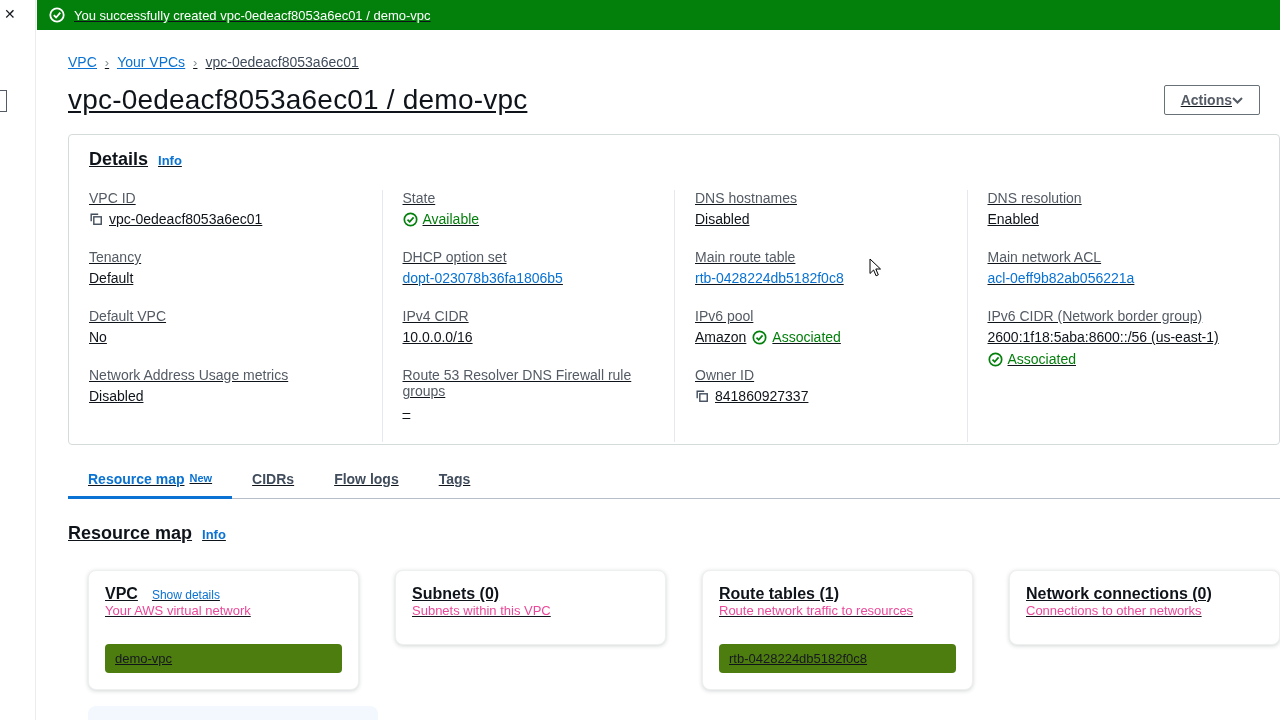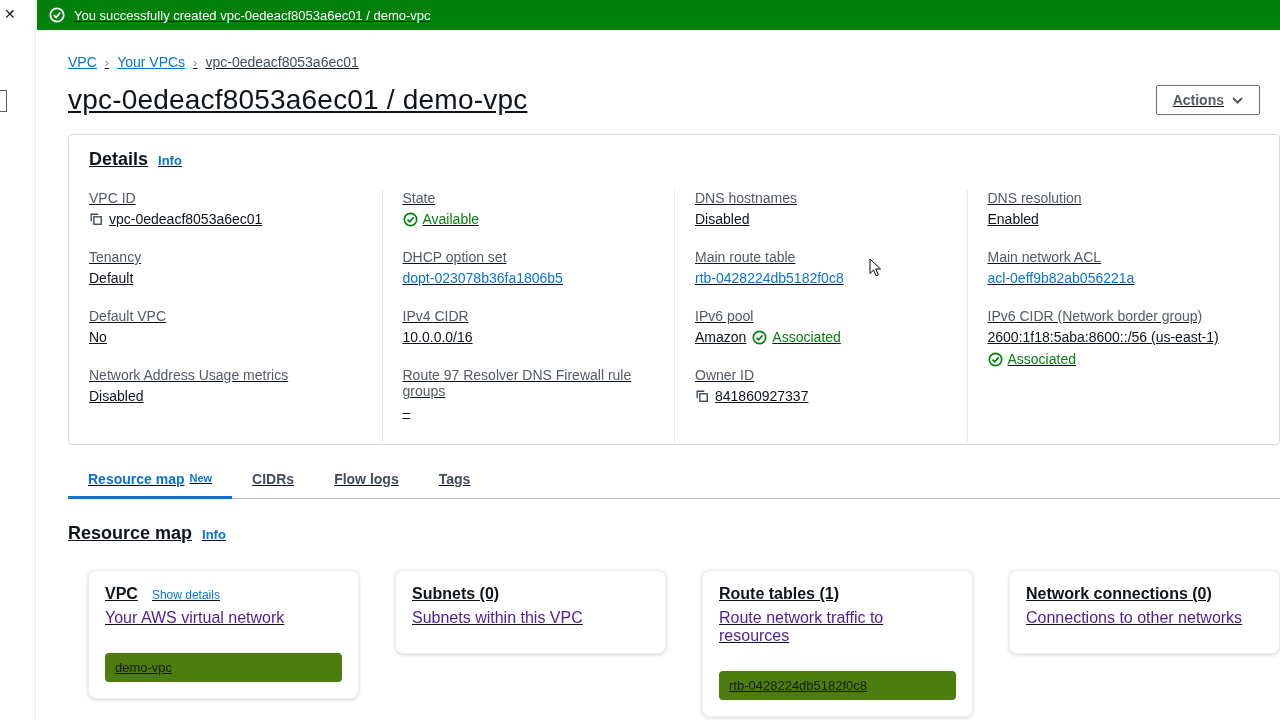--- a/index.html
+++ b/index.html
@@ -22,21 +22,21 @@
 
   
   .breadcrumb { margin-top:24px; font-size:14px; display:flex; align-items:center; gap:8px; color:#545b64; }
   .breadcrumb a { color:#0972d3; text-decoration:underline; cursor:pointer; }
   .breadcrumb .crumb-sep { color:#879596; font-size:13px; }
   .breadcrumb .crumb-current { color:#414d5c; }
 
   
   .title-row { margin-top:14px; display:flex; align-items:center; justify-content:space-between; padding-right:20px; }
   .page-title { font-size:28px; font-weight:400; color:#0f141a; letter-spacing:0.2px; }
-  .actions-btn { display:inline-flex; align-items:center; gap:8px; background:#fff; border:1px solid #687078; border-radius:2px; padding:6px 16px; font-size:14px; font-weight:700; color:#545b64; cursor:pointer; font-family:inherit; }
+  .actions-btn { display:inline-flex; align-items:center; background:#fff; border:1px solid #687078; border-radius:2px; padding:6px 16px; font-size:14px; font-weight:700; color:#545b64; cursor:pointer; font-family:inherit; }
 
   
   .details-panel { margin-top:18px; border:1px solid #d5dbdb; border-radius:4px; background:#fff; }
   .panel-header { padding:14px 20px 10px 20px; display:flex; align-items:baseline; gap:10px; }
   .panel-title { font-size:18px; font-weight:700; color:#0f141a; }
   .info-link { font-size:13px; font-weight:700; color:#0972d3; cursor:pointer; text-decoration:none; }
   .details-grid { display:grid; grid-template-columns:1fr 1fr 1fr 1fr; padding:10px 20px 2px 20px; }
   .details-col { padding-right:18px; }
   .details-col + .details-col { border-left:1px solid #e4e9ee; padding-left:20px; }
   .field { margin-bottom:22px; }
@@ -56,21 +56,21 @@
 
   
   .rm-header { margin-top:24px; display:flex; align-items:baseline; gap:10px; }
   .rm-title { font-size:18px; font-weight:700; color:#0f141a; }
 
   .cards { margin-top:26px; margin-left:20px; display:flex; gap:36px; align-items:flex-start; }
   .card { width:290px; background:#fff; border:1px solid #eef0f0; border-radius:8px; box-shadow:0 1px 4px rgba(0,28,36,0.18); padding:14px 16px 16px 16px; }
   .card-title-row { display:flex; align-items:baseline; gap:14px; }
   .card-title { font-size:16px; font-weight:700; color:#0f141a; }
   .card-action { font-size:12px; color:#0972d3; cursor:pointer; }
-  .card-subtitle { margin-top:6px; font-size:16px; color:#4c1d95; }
+  .card-subtitle { font-size:13px; color:#ec4899; }
   .card-items { margin-top:26px; display:flex; flex-direction:column; gap:8px; }
   .card-empty-pad { height:10px; }
   .chip { background:#4d7c0f; border-radius:4px; padding:7px 10px; font-size:13px; color:#16191f; cursor:pointer; }
 
   
   .promo { margin-top:16px; margin-left:20px; width:290px; height:90px; background:#f2f8fd; border-radius:8px 8px 0 0; padding:14px 12px 12px 14px; display:flex; gap:10px; position:relative; }
 
   
   .cursor { position:absolute; left:869px; top:258px; z-index:20; pointer-events:none; }
 </style>
@@ -173,21 +173,21 @@
                   <a>dopt-023078b36fa1806b5</a>
                 </div>
             </div>
             <div class="field">
               <div class="field-label">IPv4 CIDR</div>
               <div class="field-value">
                   <span>10.0.0.0/16</span>
                 </div>
             </div>
             <div class="field">
-              <div class="field-label">Route 97 Resolver DNS Firewall rule groups</div>
+              <div class="field-label">Route 53 Resolver DNS Firewall rule groups</div>
               <div class="field-value">
                   <span>–</span>
                 </div>
             </div>
           </div>
 
           <div class="details-col">
             <div class="field">
               <div class="field-label">DNS hostnames</div>
               <div class="field-value">

